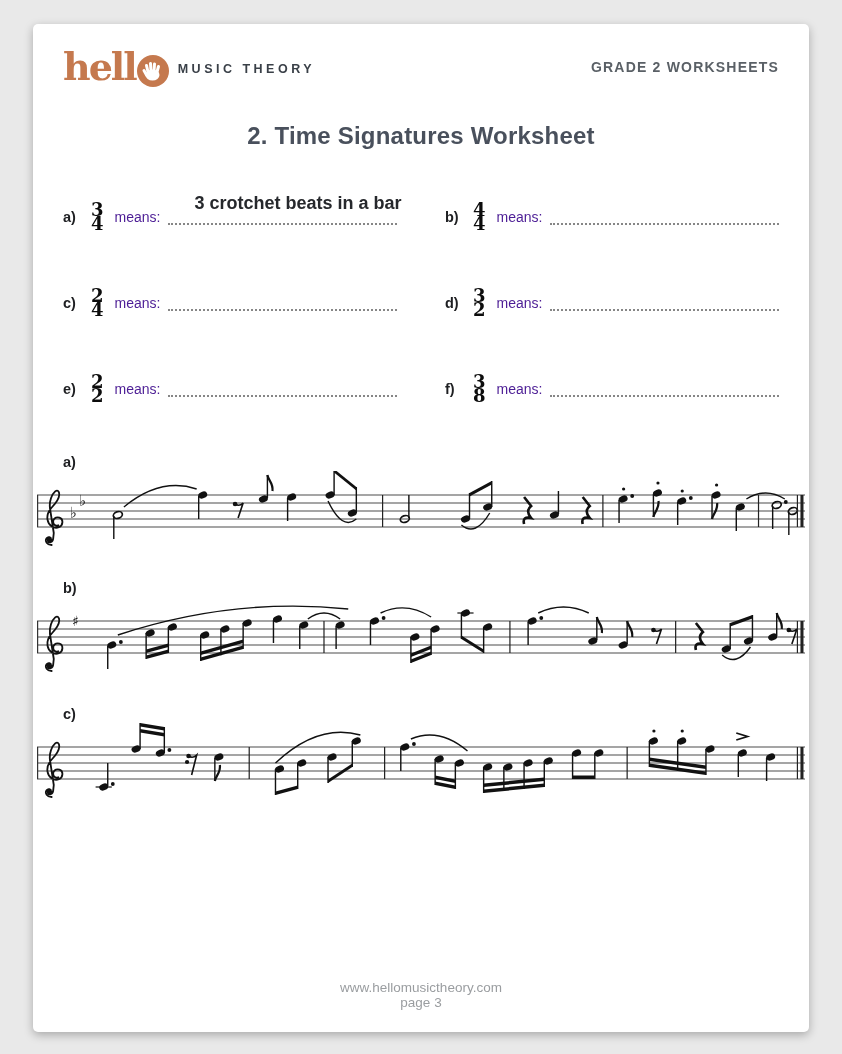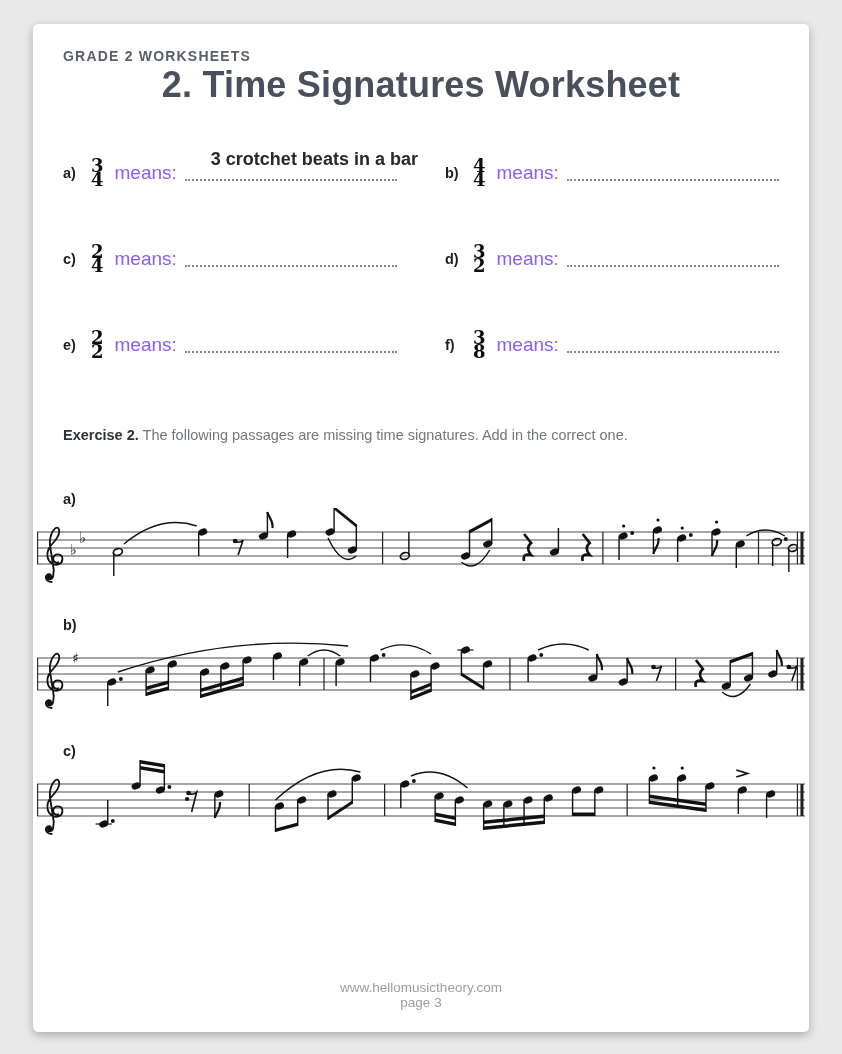--- a/index.html
+++ b/index.html
@@ -31,41 +31,41 @@
     margin-left:1px;position:relative;top:4px;flex:0 0 auto;
   }
   .logo-o svg{display:block;}
   .brand{
     font-size:12.5px;font-weight:bold;color:#3a4048;
     letter-spacing:3.5px;margin-left:9px;position:relative;top:2px;
   }
   .grade{font-size:14px;color:#5a6066;letter-spacing:1.2px;font-weight:bold;}
   
   .title{
-    text-align:center;font-size:36px;font-weight:bold;
-    color:#49505c;letter-spacing:0.2px;
+    text-align:center;font-size:24px;font-weight:bold;
+    color:#49505c;margin-top:36px;letter-spacing:0.2px;
   }
   
   .ex-head{margin-top:46px;font-size:14.5px;color:#73767b;line-height:1.6;}
   .ex-head b{color:#2e3136;}
   .ex2{margin-top:58px;}
   
   .ex1-grid{
     display:grid;grid-template-columns:1fr 1fr;
     column-gap:48px;row-gap:44px;
     margin-top:46px;
   }
   .q-item{display:flex;align-items:center;height:42px;}
   .q-label{font-weight:bold;font-size:14.5px;color:#1e1f22;width:24px;flex:0 0 auto;}
   .ts{
     display:inline-flex;flex-direction:column;align-items:center;
     font-family:"DejaVu Serif",serif;font-weight:bold;font-size:18px;
     line-height:0.8;color:#0c0c0c;margin:0 11px 0 4px;flex:0 0 auto;
   }
-  .q-means{font-size:19px;color:#8b5cf6;margin-right:8px;flex:0 0 auto;}
+  .q-means{font-size:14px;color:#4c1d95;margin-right:8px;flex:0 0 auto;}
   .dotline{flex:1;border-bottom:2px dotted #868686;height:13px;position:relative;}
   .ans{
     position:absolute;left:26px;bottom:9px;
     font-weight:bold;font-size:18px;color:#26282c;white-space:nowrap;
   }
   
   .staves{margin-top:28px;}
   .stave{margin-top:16px;}
   .stave-label{font-weight:bold;font-size:14.5px;color:#1e1f22;margin:0 0 1px 0;}
   .stave-svg{display:block;margin:0 -26px;width:calc(100% + 52px);height:93px;}
@@ -75,20 +75,36 @@
     color:#9a9da0;font-size:13.5px;padding-top:10px;flex-direction:column;
   }
   .ftr a{color:#9a9da0;text-decoration:none;}
 </style>
 </head>
 <body>
 
 <div class="card">
 
   <div class="hdr">
+    <div class="logo">
+      <span class="logo-hell">hell</span>
+      <span class="logo-o">
+        <svg width="32" height="32" viewBox="0 0 32 32">
+          <g stroke="#ffffff" stroke-width="3" stroke-linecap="round">
+            <line x1="11" y1="17" x2="9.5" y2="10.5"></line>
+            <line x1="14" y1="16" x2="13.5" y2="8.5"></line>
+            <line x1="17" y1="16" x2="17.5" y2="9"></line>
+            <line x1="20" y1="17" x2="21.5" y2="11.5"></line>
+            <line x1="9.5" y1="20" x2="7" y2="15.5"></line>
+          </g>
+          <ellipse cx="15.5" cy="20" rx="7" ry="5.6" fill="#ffffff"></ellipse>
+        </svg>
+      </span>
+      <span class="brand">MUSIC THEORY</span>
+    </div>
     <div class="grade">GRADE 2 WORKSHEETS</div>
   </div>
 
   <div class="title">2. Time Signatures Worksheet</div>
 
 
   <div class="ex1-grid">
 
     <div class="q-item">
       <span class="q-label">a)</span>
@@ -147,24 +163,20 @@
       <span class="ts">
         <span>3</span>
         <span>8</span>
       </span>
       <span class="q-means">means:</span>
       <span class="dotline"></span>
     </div>
 
   </div>
 
-  <div class="ex-head ex2">
-    <b>Exercise 2.</b>
-    <span>The following passages are missing time signatures. Add in the correct one.</span>
-  </div>
 
   <div class="staves">
     <div class="stave">
       <div class="stave-label">a)</div>
       <svg class="stave-svg" viewBox="0 0 760 93" preserveAspectRatio="none">
           <line x1="0" y1="24" x2="760" y2="24" stroke="#4c4c4c" stroke-width="1"></line>
           <line x1="0" y1="32" x2="760" y2="32" stroke="#4c4c4c" stroke-width="1"></line>
           <line x1="0" y1="40" x2="760" y2="40" stroke="#4c4c4c" stroke-width="1"></line>
           <line x1="0" y1="48" x2="760" y2="48" stroke="#4c4c4c" stroke-width="1"></line>
           <line x1="0" y1="56" x2="760" y2="56" stroke="#4c4c4c" stroke-width="1"></line>

